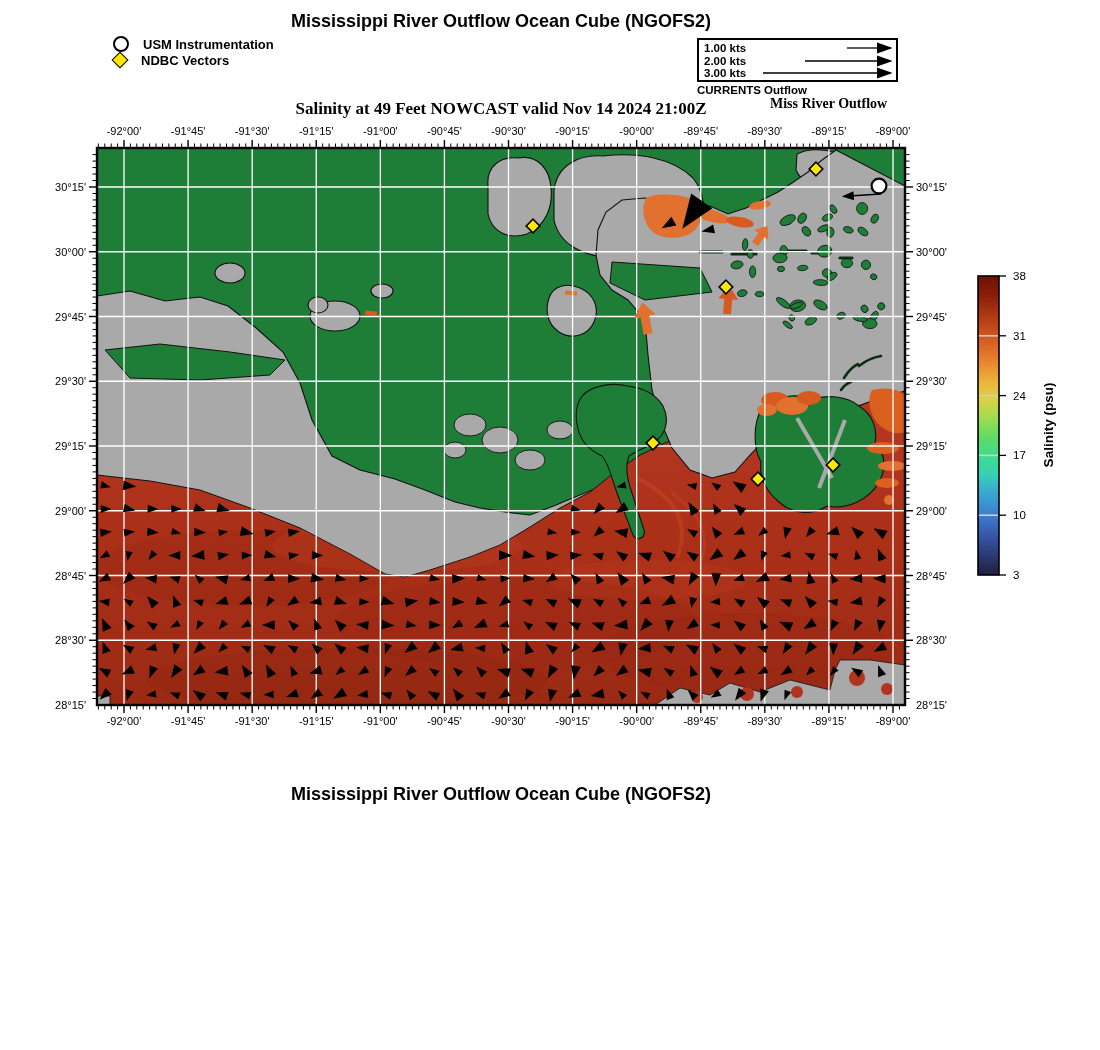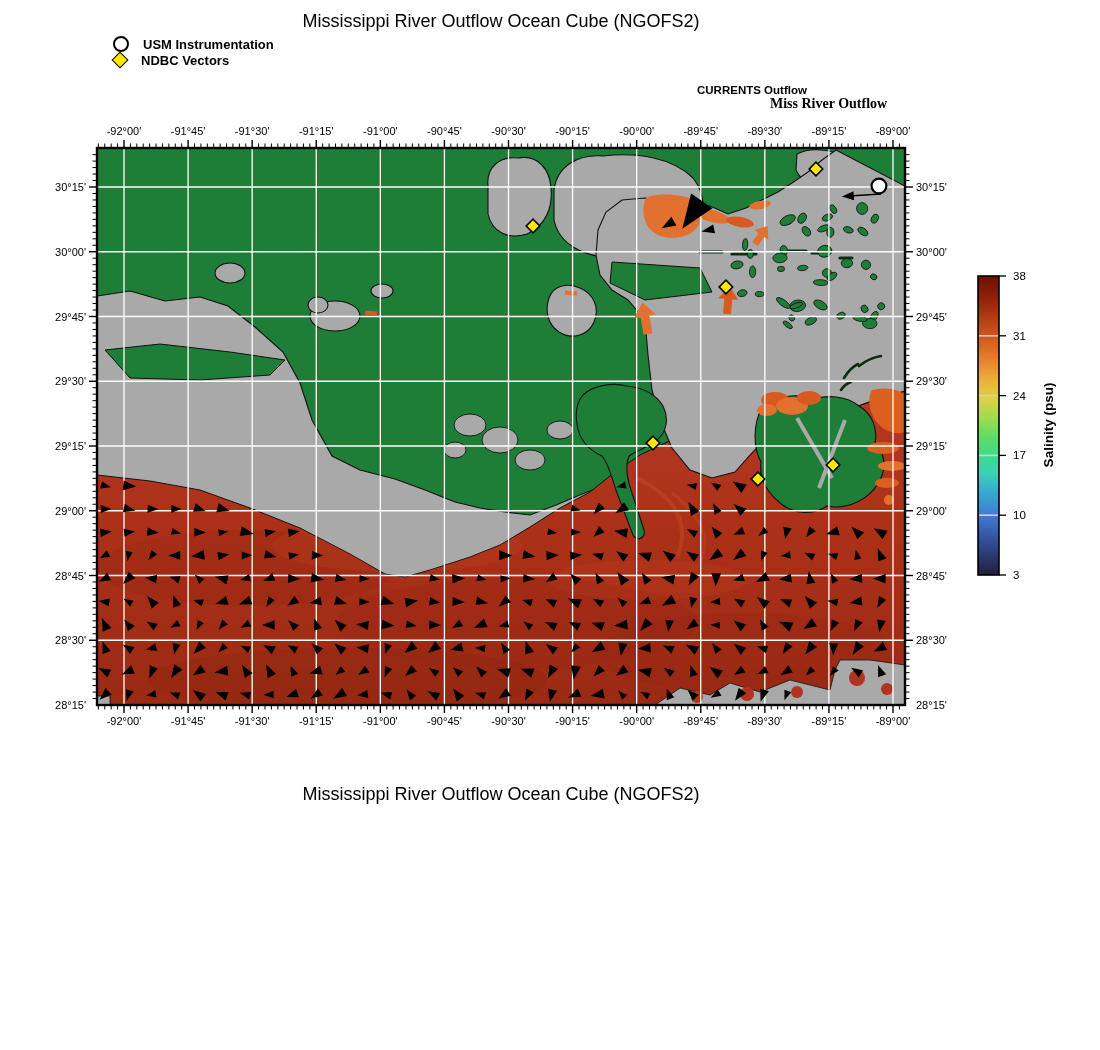--- a/index.html
+++ b/index.html
@@ -1,19 +1,19 @@
 <!DOCTYPE html>
 <html><head>
 <meta charset="utf-8">
 <style>
   html,body{margin:0;padding:0;background:#ffffff;}
   .figure{position:relative;width:1100px;height:1050px;background:#ffffff;
           font-family:"Liberation Sans",sans-serif;color:#000;overflow:hidden;}
   .abs{position:absolute;}
-  .title{font-weight:normal;font-size:18px;text-align:center;}
+  .title{font-weight:bold;font-size:18px;text-align:center;}
   .subtitle{font-family:"Liberation Serif",serif;font-weight:bold;font-size:17px;text-align:center;}
   .regionlabel{font-family:"Liberation Serif",serif;font-weight:bold;font-size:14px;text-align:left;}
   .legend-row{display:flex;align-items:center;gap:14px;height:16px;font-weight:bold;font-size:13px;}
   .marker-circle{width:12px;height:12px;border-radius:50%;background:#fff;border:2px solid #000;flex:0 0 auto;}
   .marker-diamond{width:10px;height:10px;background:#ffe800;border:1.8px solid #000;transform:rotate(45deg);flex:0 0 auto;margin:0 1px;}
   .cbox{border:2.2px solid #000;background:#fff;padding:2px 4px 2px 5px;box-sizing:border-box;}
   .crow{display:flex;align-items:center;height:12.6px;font-weight:bold;font-size:11.5px;}
   .crow .lab{width:52px;}
   .ccaption{font-weight:bold;font-size:11.5px;}
   svg text{font-family:"Liberation Sans",sans-serif;}
@@ -29,22 +29,46 @@
     <div class="legend-row">
       <span class="marker-circle"></span>
       <span>USM Instrumentation</span>
     </div>
     <div class="legend-row">
       <span class="marker-diamond"></span>
       <span>NDBC Vectors</span>
     </div>
   </div>
 
+  <div class="abs cbox" style="left:697px;top:38px;width:201px;height:44px;" id="currents-box">
+      <div class="crow">
+        <span class="lab">1.00 kts</span>
+        <svg width="138" height="12">
+          <line x1="92" y1="6" x2="124" y2="6" stroke="#000" stroke-width="1.3"></line>
+          <polygon points="122,0.5 138,6 122,11.5" fill="#000"></polygon>
+        </svg>
+      </div>
+      <div class="crow">
+        <span class="lab">2.00 kts</span>
+        <svg width="138" height="12">
+          <line x1="50" y1="6" x2="124" y2="6" stroke="#000" stroke-width="1.3"></line>
+          <polygon points="122,0.5 138,6 122,11.5" fill="#000"></polygon>
+        </svg>
+      </div>
+      <div class="crow">
+        <span class="lab">3.00 kts</span>
+        <svg width="138" height="12">
+          <line x1="8" y1="6" x2="124" y2="6" stroke="#000" stroke-width="1.3"></line>
+          <polygon points="122,0.5 138,6 122,11.5" fill="#000"></polygon>
+        </svg>
+      </div>
+    </div>
   <div class="abs ccaption" style="left:697px;top:84px;">CURRENTS Outflow</div>
 
+  <div class="abs subtitle" style="left:151px;top:99px;width:700px;">Salinity at 49 Feet NOWCAST valid Nov 14 2024 21:00Z</div>
 
   <div class="abs regionlabel" style="left:770px;top:96px;width:152px;">Miss River Outflow</div>
 
   <div class="abs title" style="left:151px;top:784px;width:700px;">Mississippi River Outflow Ocean Cube (NGOFS2)</div>
 
   <svg class="abs" style="left:0;top:0;" width="1100" height="780">
     <defs>
       <clipPath id="mapClip">
           <rect x="0" y="0" width="808" height="557"></rect>
         </clipPath>

